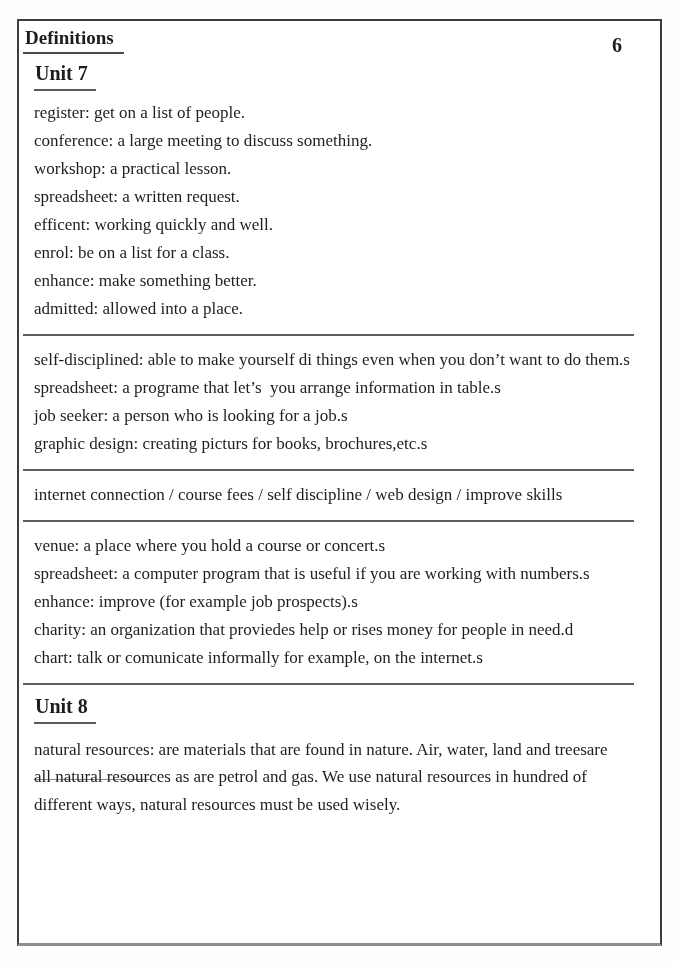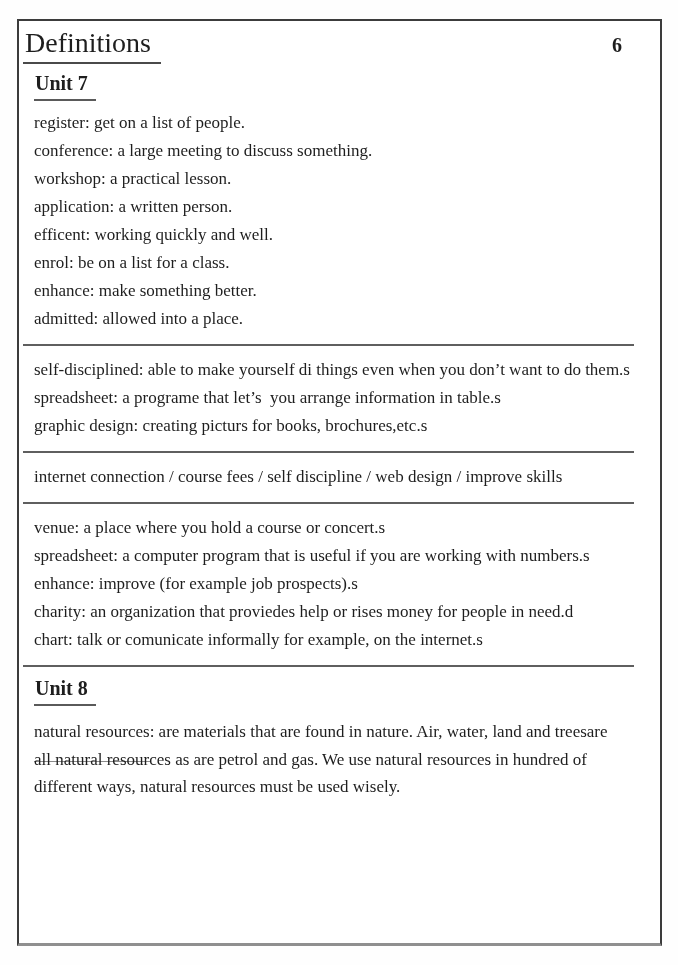--- a/index.html
+++ b/index.html
@@ -28,22 +28,22 @@
     background: #ffffff;
     border: 2px solid #3c3c3c;
     border-bottom: 3px solid #8f8f8f;
     padding: 5px 12px 0 4px;
   }
   .doc-header {
     position: relative;
   }
   .doc-title {
     display: inline-block;
-    font-size: 28px;
-    font-weight: normal;
+    font-size: 19px;
+    font-weight: bold;
     line-height: 1.15;
     border-bottom: 2px solid #4a4a4a;
     padding: 1px 10px 3px 2px;
     margin: 0;
   }
   .page-number {
     position: absolute;
     top: 8px;
     right: 26px;
     font-size: 20px;
@@ -99,32 +99,33 @@
     </div>
 
     <div class="unit-heading-row">
       <h2 class="unit-heading">Unit 7</h2>
     </div>
 
     <div class="def-block">
       <p class="def-line">register: get on a list of people.</p>
       <p class="def-line">conference: a large meeting to discuss something.</p>
       <p class="def-line">workshop: a practical lesson.</p>
-      <p class="def-line">application: a written person.</p>
+      <p class="def-line">spreadsheet: a written request.</p>
       <p class="def-line">efficent: working quickly and well.</p>
       <p class="def-line">enrol: be on a list for a class.</p>
       <p class="def-line">enhance: make something better.</p>
       <p class="def-line">admitted: allowed into a place.</p>
     </div>
 
     <hr class="divider">
 
     <div class="def-block">
       <p class="def-line">self-disciplined: able to make yourself di things even when you don’t want to do them.s</p>
       <p class="def-line">spreadsheet: a programe that let’s  you arrange information in table.s</p>
+      <p class="def-line">job seeker: a person who is looking for a job.s</p>
       <p class="def-line">graphic design: creating picturs for books, brochures,etc.s</p>
     </div>
 
     <hr class="divider">
 
     <div class="def-block">
       <p class="def-line">internet connection / course fees / self discipline / web design / improve skills</p>
     </div>
 
     <hr class="divider">

